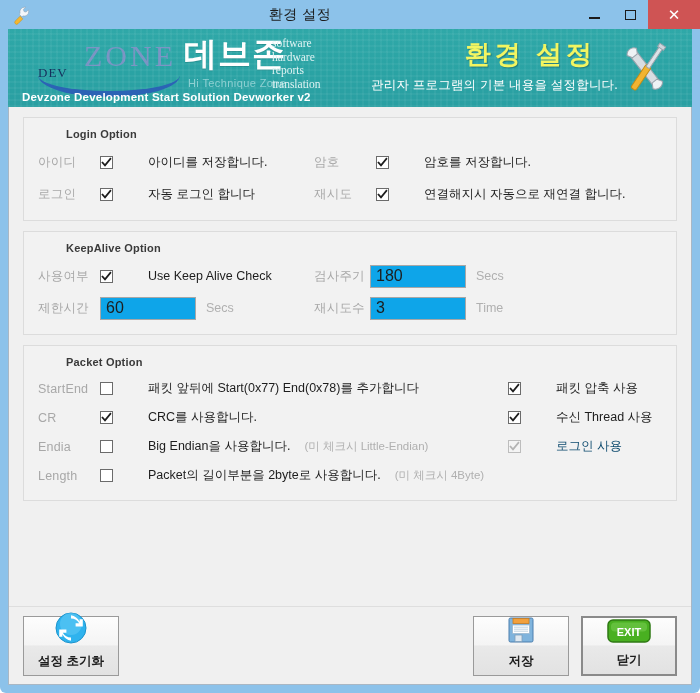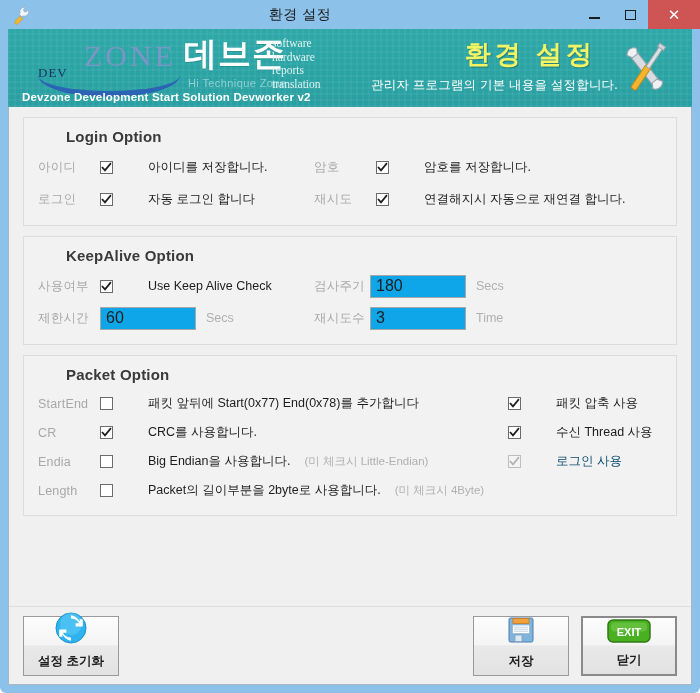--- a/index.html
+++ b/index.html
@@ -103,21 +103,21 @@
   .panel{
     flex:1 1 auto;background:#f0f0f0;padding:10px 14px 0 14px;box-sizing:border-box;
     display:flex;flex-direction:column;
   }
   
   .group{
     border:1px solid #dcdcdc;background:#f2f2f2;box-sizing:border-box;
     padding:10px 14px 10px 14px;margin-bottom:10px;position:relative;
   }
   .group-title{
-    font-size:15px;font-weight:bold;color:#3a3a3a;margin-bottom:6px;letter-spacing:.2px;padding-left:28px;
+    font-size:11px;font-weight:bold;color:#3a3a3a;margin-bottom:6px;letter-spacing:.2px;padding-left:28px;
   }
   .row{display:flex;align-items:center;height:32px;}
   .lbl{
     font-size:12.5px;color:#a8a8a8;width:62px;flex:0 0 62px;letter-spacing:.2px;
   }
   .lbl.narrow{width:56px;flex:0 0 56px;}
   .cb{
     display:inline-flex;align-items:center;font-size:12.5px;color:#1d1d1d;white-space:nowrap;gap:28px;
   }
   .box{

